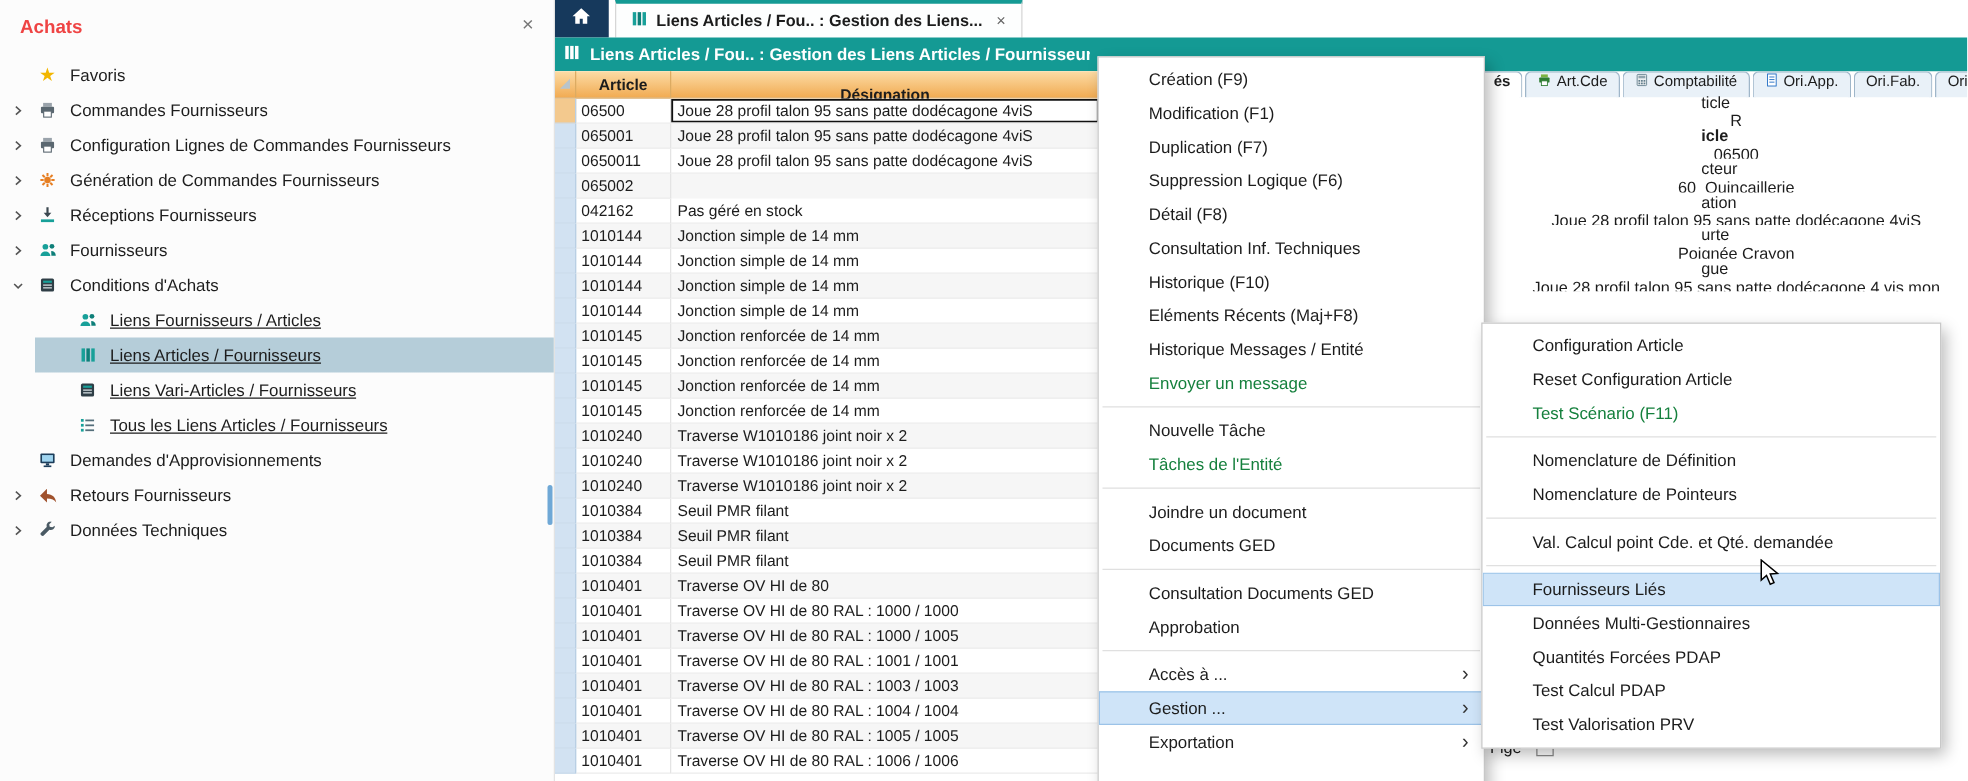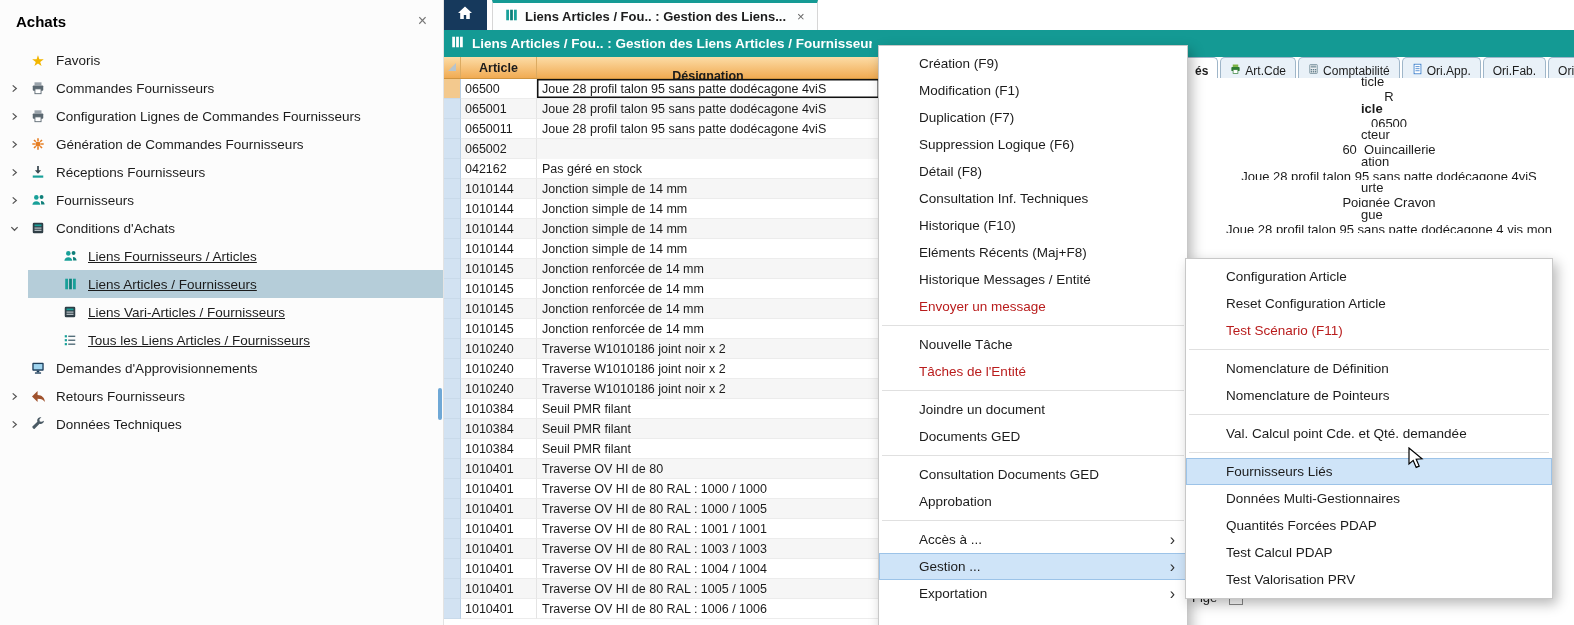--- a/index.html
+++ b/index.html
@@ -3,21 +3,21 @@
 <meta charset="utf-8">
 <style>
   html,body{margin:0;padding:0;background:#fff;}
   .app{position:relative;width:1574px;height:625px;overflow:hidden;background:#fff;
        font-family:"Liberation Sans",sans-serif;color:#1c1c1c;}
 
   
   .sidebar{position:absolute;left:0;top:0;width:443px;height:625px;background:#fcfcfc;
            border-right:1px solid #e3e3e3;z-index:2;}
   .sb-head{height:42px;display:flex;align-items:center;padding:0 16px;box-sizing:border-box;}
-  .sb-title{flex:1;color:#000000;font-size:15px;font-weight:bold;}
+  .sb-title{flex:1;color:#ef4444;font-size:15px;font-weight:bold;}
   .sb-close{color:#777;font-size:16px;cursor:pointer;}
   .tree{padding-top:4px;}
   .tree-item{height:28px;display:flex;align-items:center;padding-left:10px;font-size:13.5px;}
   .tree-item.level2{padding-left:42px;text-decoration:underline;}
   .tree-item.selected{background:linear-gradient(90deg,transparent 0 28px,#b5cdd9 28px);}
   .chev{width:17px;display:flex;align-items:center;}
   .ticon{width:22px;display:flex;justify-content:center;align-items:center;margin-right:7px;}
   .tlabel{white-space:nowrap;overflow:hidden;}
   .sb-thumb{position:absolute;right:1px;top:388px;width:4px;height:32px;background:#6fa8d6;border-radius:2px;}
 
@@ -51,28 +51,28 @@
   .grow.selrow .gc.desig{box-shadow:inset 0 0 0 1.5px #111;background:#fff;}
   .grow.selrow .gc.sel{background:#f3c98e;}
 
   
   .menu{position:absolute;background:#fff;border:1px solid #c8c8c8;box-shadow:4px 5px 12px rgba(0,0,0,.28);
         padding-top:4px;font-size:13.5px;box-sizing:border-box;}
   #menu1{left:878px;top:45px;width:310px;height:600px;z-index:10;}
   #menu2{left:1185px;top:258px;width:368px;z-index:11;padding-bottom:5px;}
   .menu-item{height:27px;display:flex;align-items:center;padding:0 12px 0 40px;position:relative;cursor:default;}
   .menu-item.hl{background:#cfe4f8;box-shadow:inset 0 0 0 1px #9cc3e8;}
-  .menu-item.disabled{color:#b91c1c;}
+  .menu-item.disabled{color:#15803d;}
   .menu-sep{height:1px;background:#e0e0e0;margin:5px 3px;}
   .sub-arrow{position:absolute;right:12px;font-size:16px;color:#333;line-height:1;}
 
   
   .dtabs{position:absolute;left:1178px;top:57px;width:396px;height:21px;display:flex;align-items:flex-end;
          gap:2px;z-index:3;overflow:hidden;}
-  .dtab{height:20px;display:flex;align-items:flex-end;gap:4px;padding:0 9px;background:#e9f1f8;
+  .dtab{height:20px;display:flex;align-items:flex-start;gap:4px;padding:0 9px;background:#e9f1f8;
         border:1px solid #9fb6c9;border-bottom:none;border-radius:5px 5px 0 0;font-size:12px;white-space:nowrap;}
   .dtab.active{background:#fff;font-weight:bold;padding-left:16px;}
   .dfields{position:absolute;left:1188px;top:74px;width:386px;z-index:3;font-size:13px;}
   .df{height:26.5px;display:flex;align-items:center;flex-direction:column;}
   .df .dl{width:40px;white-space:nowrap;overflow:hidden;}
   .df.boldl .dl{font-weight:bold;}
   .df .dv{margin-left:16px;white-space:nowrap;overflow:hidden;flex:1;}
   .fige{position:absolute;left:1192px;top:590px;display:flex;align-items:center;gap:12px;z-index:3;font-size:13px;}
   .checkbox{width:14px;height:14px;border:1px solid #8a8a8a;background:#fff;box-sizing:border-box;}
 

